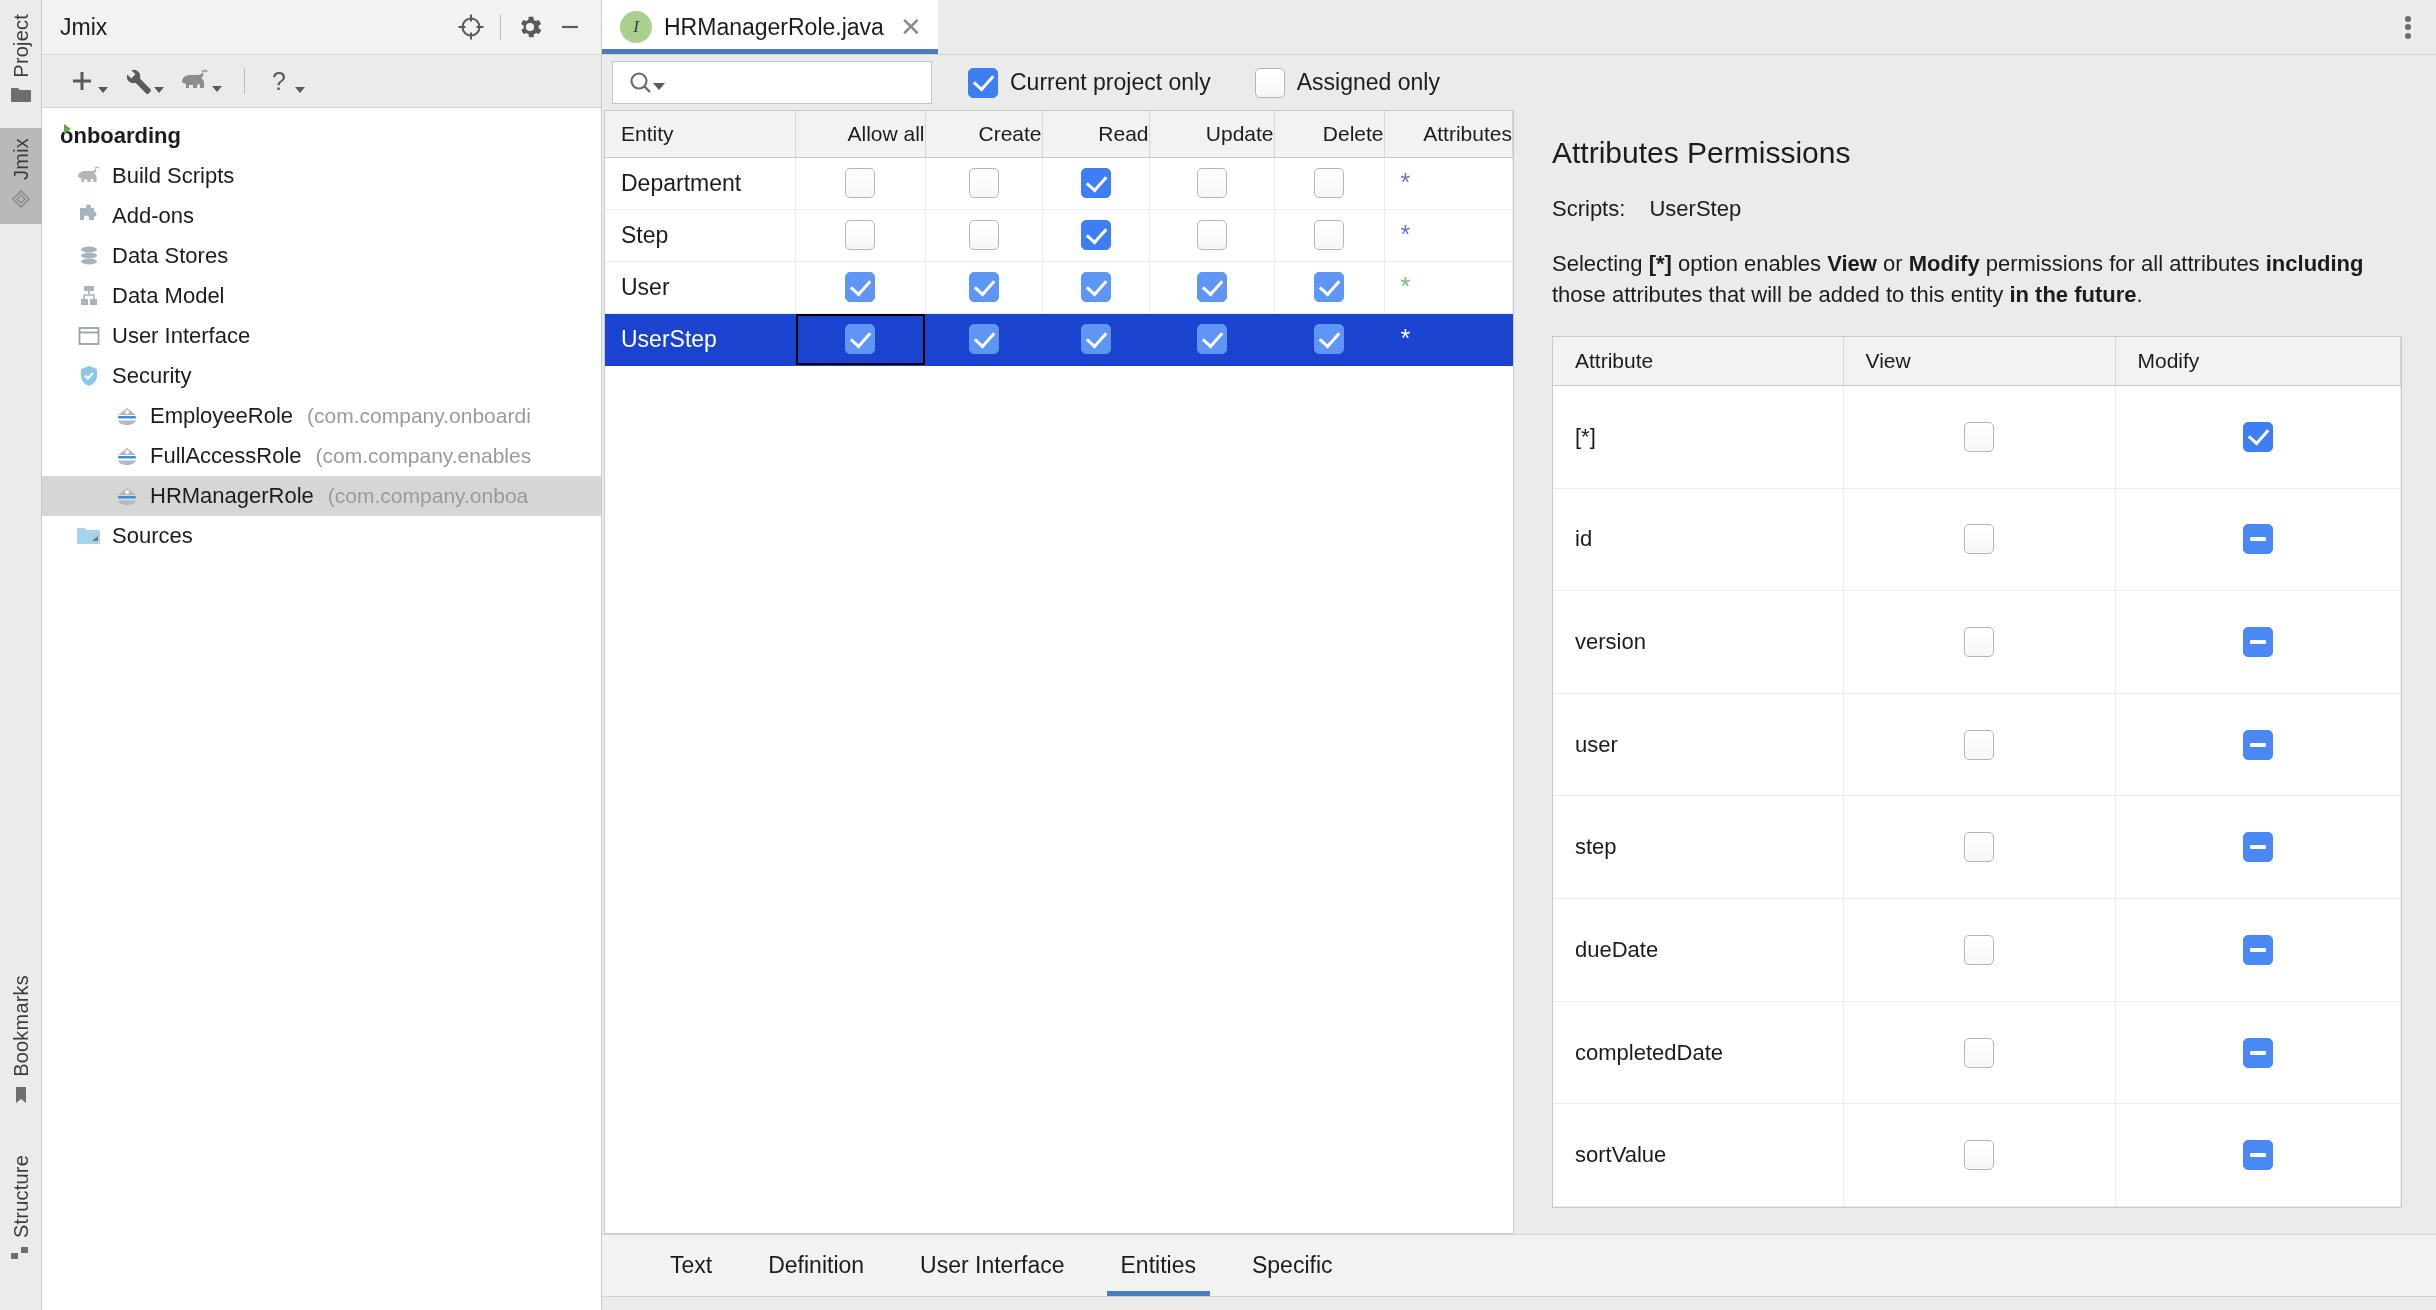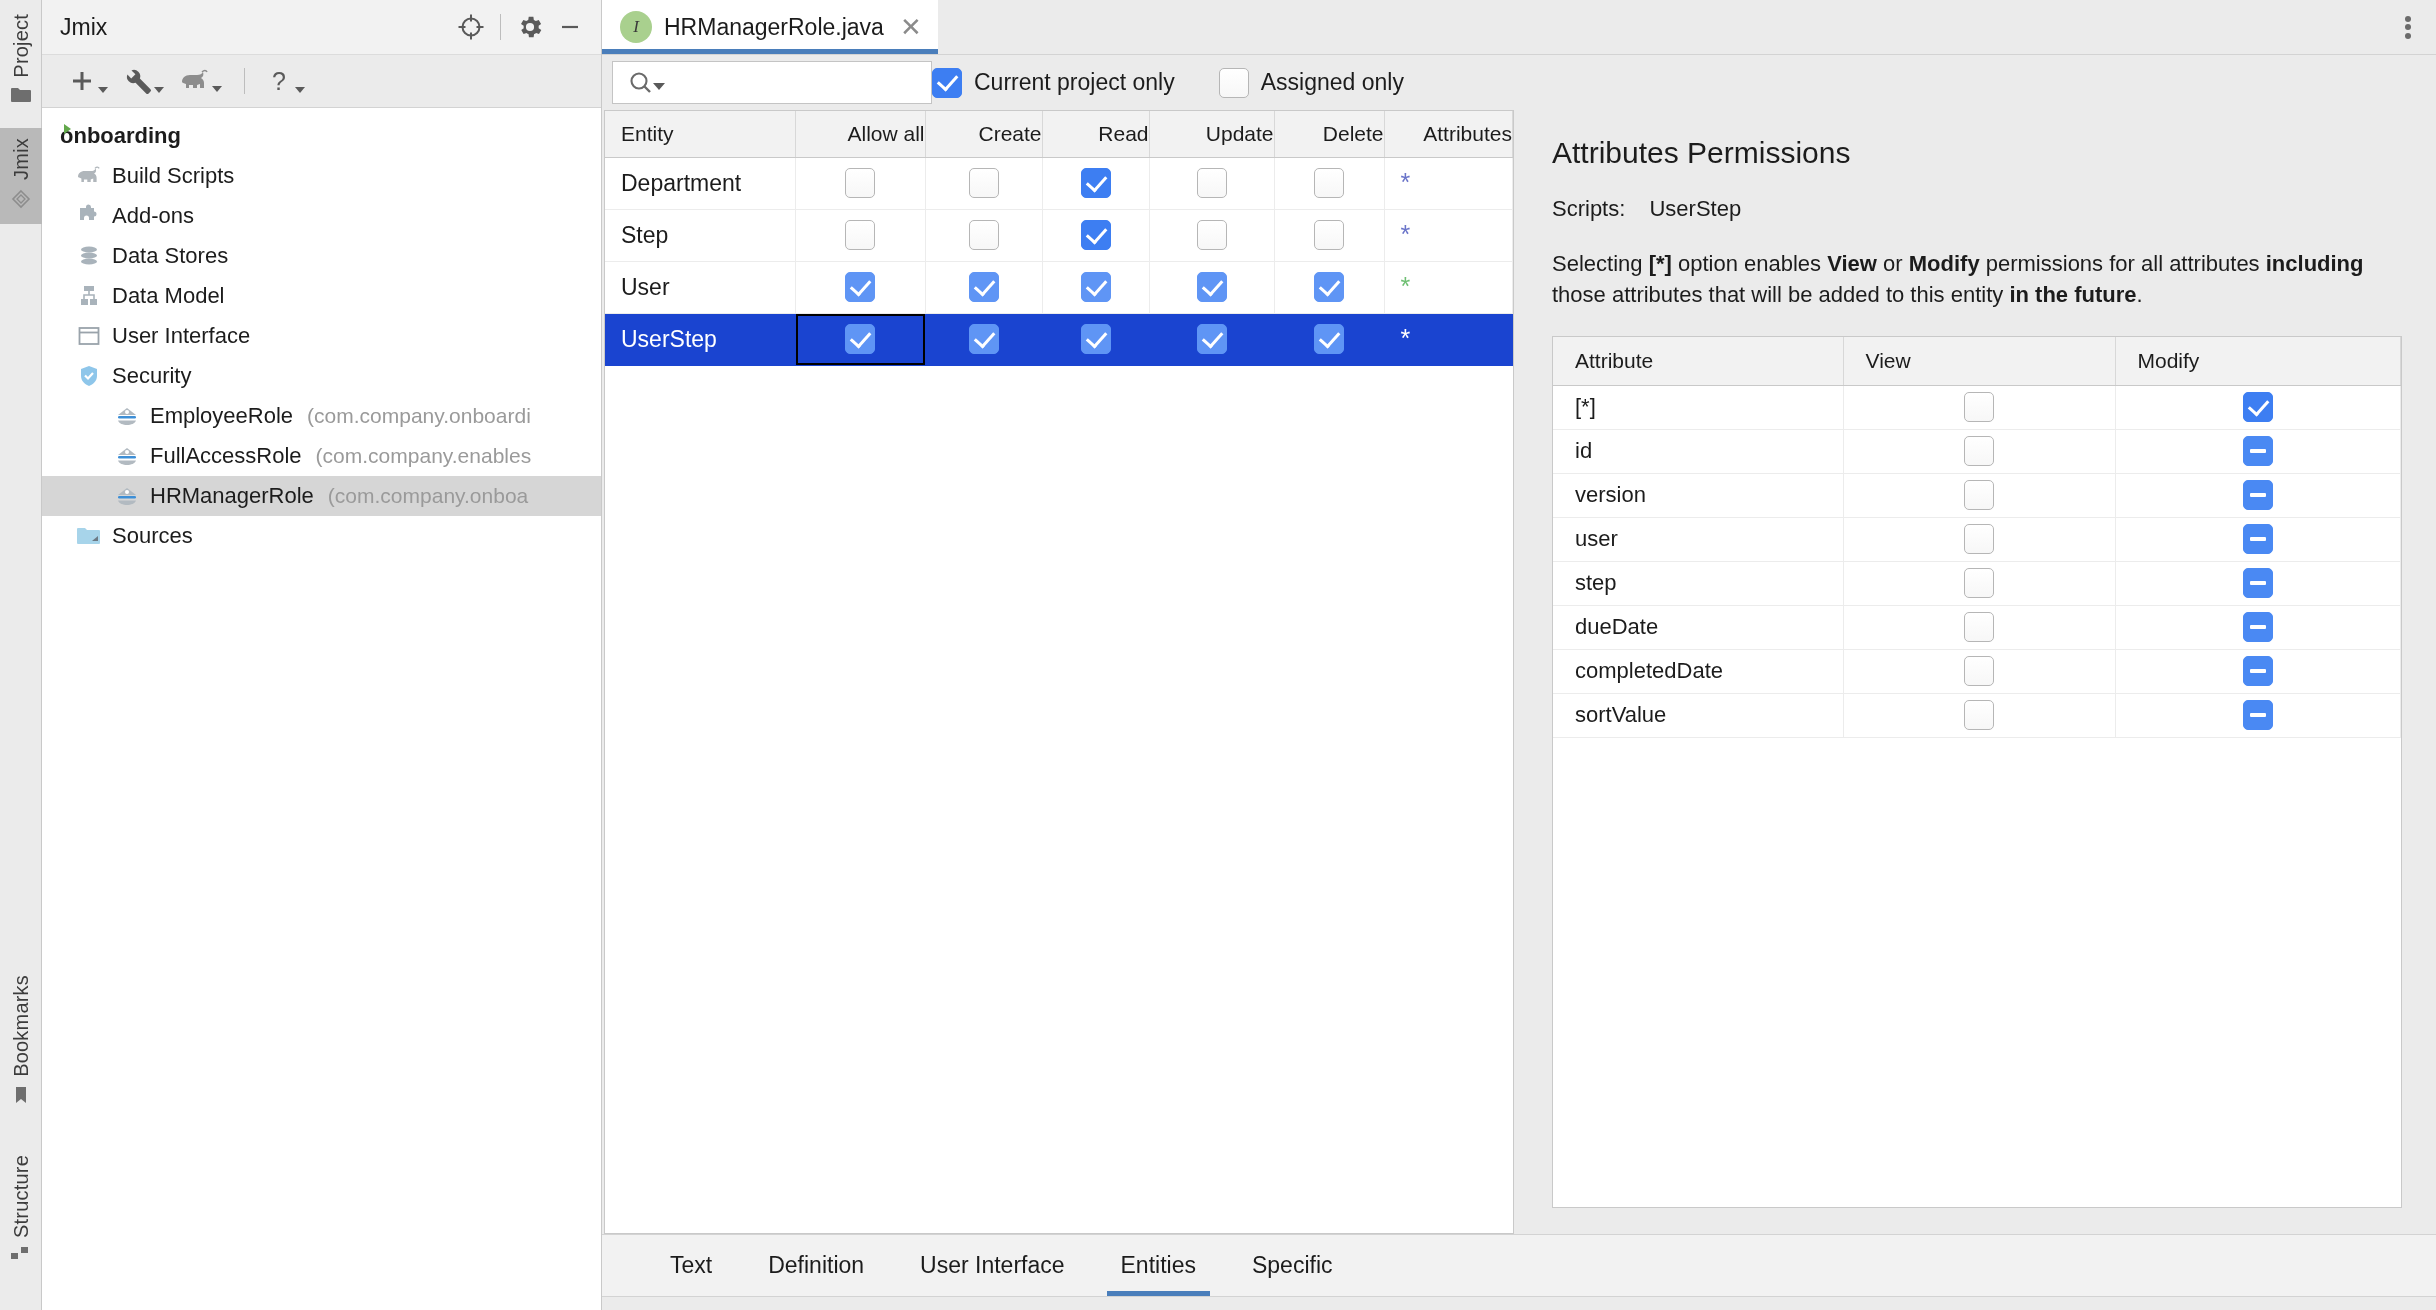--- a/index.html
+++ b/index.html
@@ -179,21 +179,21 @@
     border: 1px solid #c4c4c4;
     display: flex; align-items: center;
     padding-left: 14px;
     cursor: text;
   }
   .search-box .mag {
     display: flex; align-items: center; gap: 2px;
   }
   .chk-label {
     display: flex; align-items: center;
-    gap: 12px; cursor: pointer;
+    gap: 12px; margin-left: 36px; cursor: pointer;
     font-size: 23px; color: #1c1c1c;
   }
   .chk-label.second { margin-left: 44px; }
 
   
   .cb {
     width: 30px; height: 30px;
     border-radius: 5px;
     display: inline-flex; align-items: center; justify-content: center;
     flex: 0 0 30px;
@@ -273,21 +273,21 @@
   .attr-desc {
     font-size: 22px; color: #1c1c1c; line-height: 1.42;
     margin-bottom: 26px; max-width: 860px;
   }
   .attr-desc b { font-weight: bold; }
   .attr-table-wrap {
     background: #ffffff;
     border: 1px solid #c9c9c9;
     flex: 1; min-height: 0;
     margin-bottom: 26px;
-    display: flex; flex-direction: column;
+    display: flex; flex-direction: row;
   }
   table.attr { width: 100%; border-collapse: collapse; table-layout: fixed; }
   table.attr th {
     background: #f2f2f2;
     border-right: 1px solid #d8d8d8;
     border-bottom: 1px solid #c9c9c9;
     height: 48px;
     font-size: 21px; font-weight: normal; color: #1c1c1c;
     text-align: left; padding-left: 22px;
   }

